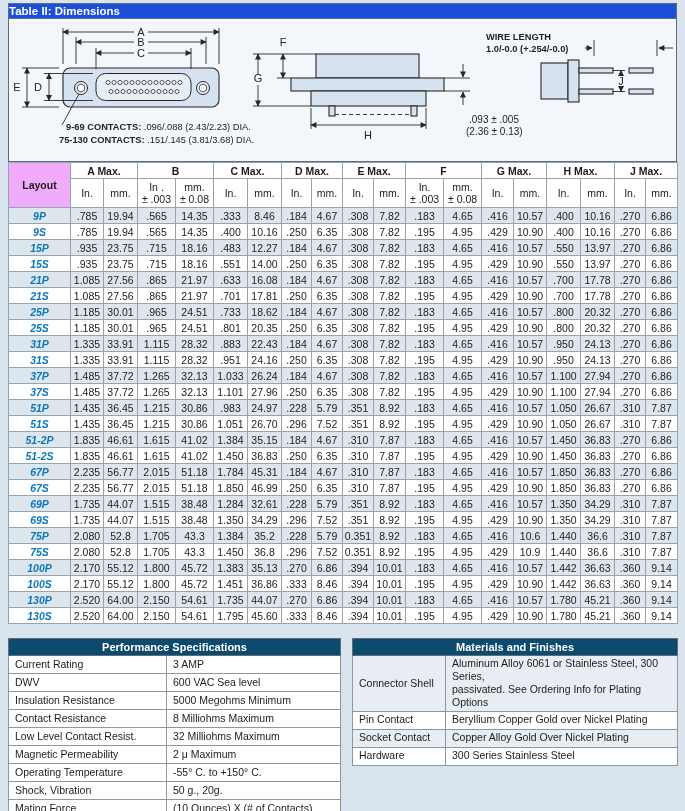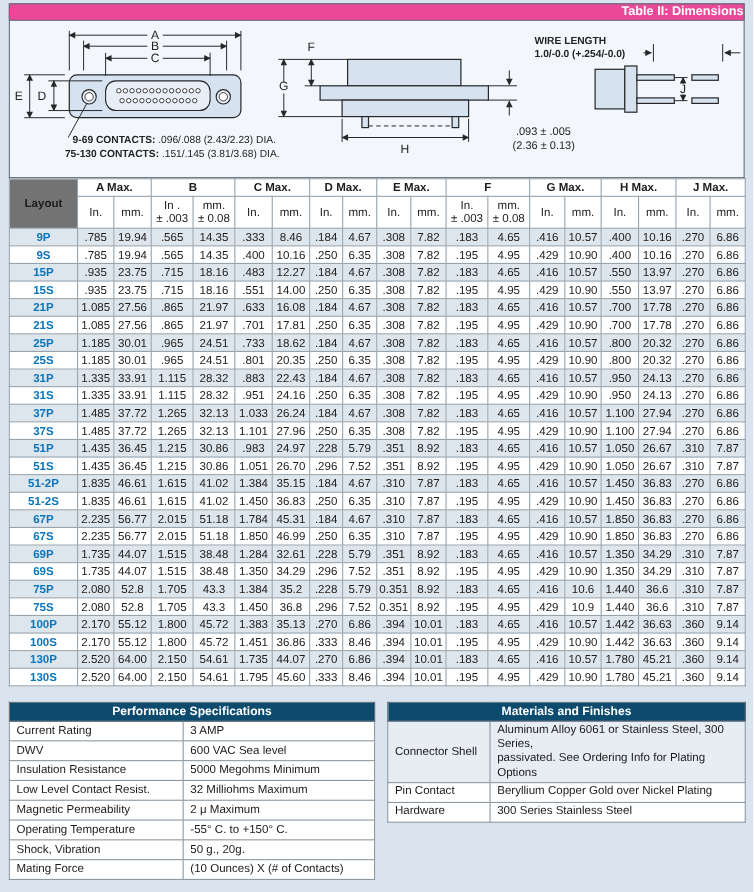--- a/index.html
+++ b/index.html
@@ -4,22 +4,22 @@
 <style>
   html,body{margin:0;padding:0;background:#fff;}
   #page{
     position:relative;width:685px;height:811px;overflow:hidden;
     background:#d9e4ef;color:#1c1c1c;
     font-family:"Liberation Sans",sans-serif;
   }
   
   .titlebar{
     position:absolute;left:8px;top:3px;width:669px;height:16px;box-sizing:border-box;
-    background:#ec4899;border:1px solid #5e6d79;
-    color:#fff;font-size:11.5px;font-weight:bold;text-align:right;line-height:14px;
+    background:#1d4ed8;border:1px solid #5e6d79;
+    color:#fff;font-size:11.5px;font-weight:bold;text-align:left;line-height:14px;
   }
   
   .panel{
     position:absolute;left:8px;top:19px;width:669px;height:143px;box-sizing:border-box;
     background:#f3f7fb;border:1px solid #5e6d79;border-top:none;
   }
   .panel svg{display:block;}
   .draw-line{stroke:#27272a;stroke-width:0.9;fill:none;}
   .draw-dash{stroke:#27272a;stroke-width:0.9;fill:none;stroke-dasharray:4,3;}
   .shape{fill:#d6e2f0;stroke:#27272a;stroke-width:1.1;}
@@ -34,24 +34,24 @@
     position:absolute;left:8px;top:162px;width:669px;
     border-collapse:collapse;table-layout:fixed;background:#fff;
     border:1px solid #6f7d88;
   }
   .dims th,.dims td{
     border:1px solid #97a3ad;font-size:10.5px;text-align:center;
     padding:0;overflow:hidden;white-space:nowrap;
   }
   .dims thead th{background:#fff;font-weight:bold;height:15px;}
   .dims thead th.sub{height:28px;font-weight:normal;white-space:pre-line;line-height:1.15;}
-  .dims thead th.corner{background:#737373;}
+  .dims thead th.corner{background:#f0abfc;}
   .dims tbody td{height:15px;background:#fff;}
   .dims tbody tr.stripe td{background:#dee6ed;}
-  .dims tbody td.pcol{font-weight:bold;color:#0c76bd;}
+  .dims tbody td.pcol{font-weight:bold;color:#0c76bd;font-style:italic;}
   
   table.btable{
     position:absolute;border-collapse:collapse;background:#fff;
     border:1px solid #6f7d88;table-layout:fixed;
   }
   .btable th.btitle{
     background:#0c4a6e;color:#fff;font-weight:bold;font-size:11px;height:16px;
     border:1px solid #5e6d79;text-align:center;padding:0;
   }
   .btable td{
@@ -821,20 +821,24 @@
         </tr>
         <tr>
           <td>DWV</td>
           <td class="val">600 VAC Sea level</td>
         </tr>
         <tr>
           <td>Insulation Resistance</td>
           <td class="val">5000 Megohms Minimum</td>
         </tr>
         <tr>
+          <td>Contact Resistance</td>
+          <td class="val">8 Milliohms Maximum</td>
+        </tr>
+        <tr>
           <td>Low Level Contact Resist.</td>
           <td class="val">32 Milliohms Maximum</td>
         </tr>
         <tr>
           <td>Magnetic Permeability</td>
           <td class="val">2 μ Maximum</td>
         </tr>
         <tr>
           <td>Operating Temperature</td>
           <td class="val">-55° C. to +150° C.</td>
@@ -863,20 +867,24 @@
     <tbody id="mats-tbody">
         <tr class="mstripe tall">
           <td>Connector Shell</td>
           <td class="val">Aluminum Alloy 6061 or Stainless Steel, 300 Series,
 passivated. See Ordering Info for Plating Options</td>
         </tr>
         <tr class="">
           <td>Pin Contact</td>
           <td class="val">Beryllium Copper Gold over Nickel Plating</td>
         </tr>
+        <tr class="mstripe">
+          <td>Socket Contact</td>
+          <td class="val">Copper Alloy Gold Over Nickel Plating</td>
+        </tr>
         <tr class="">
           <td>Hardware</td>
           <td class="val">300 Series Stainless Steel</td>
         </tr>
       </tbody>
   </table>
 
 </div>
 
 </body></html>

